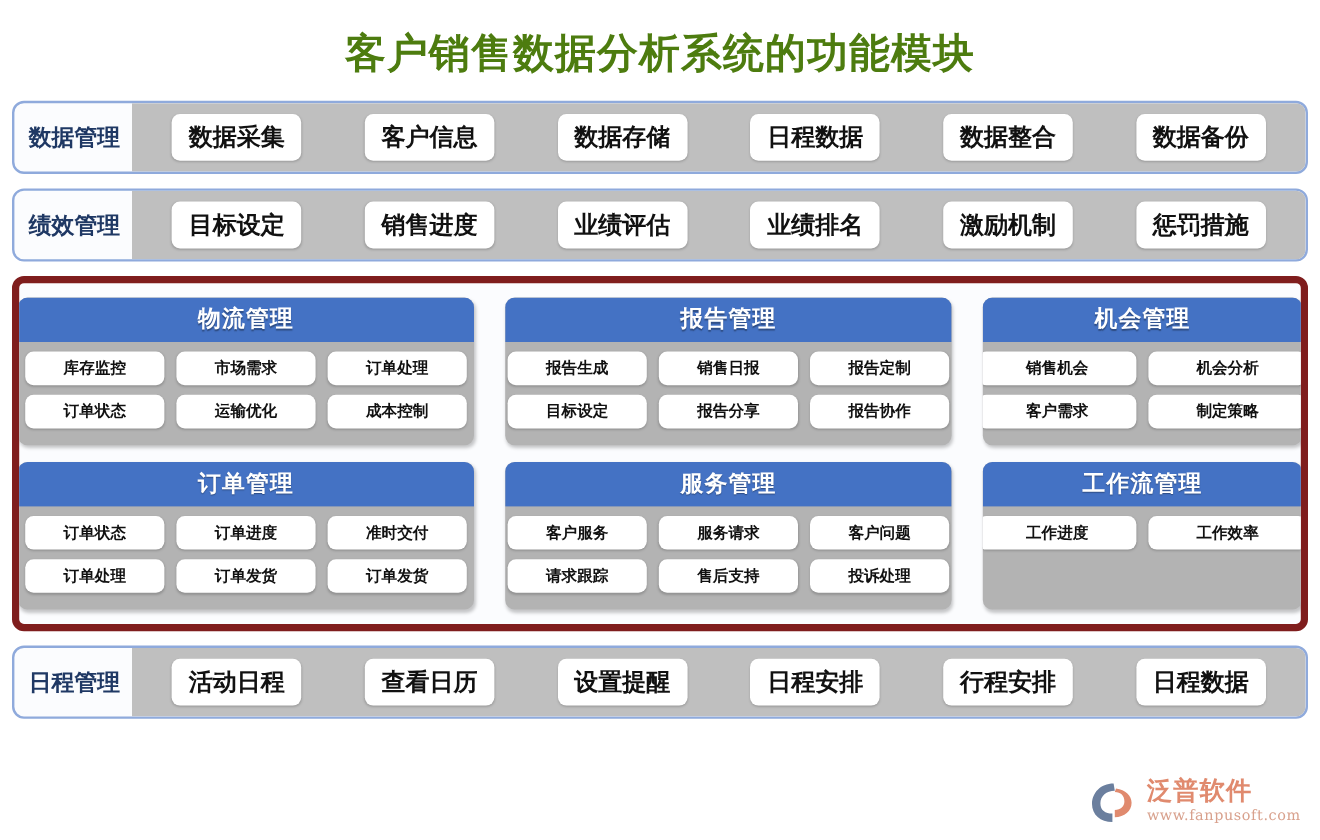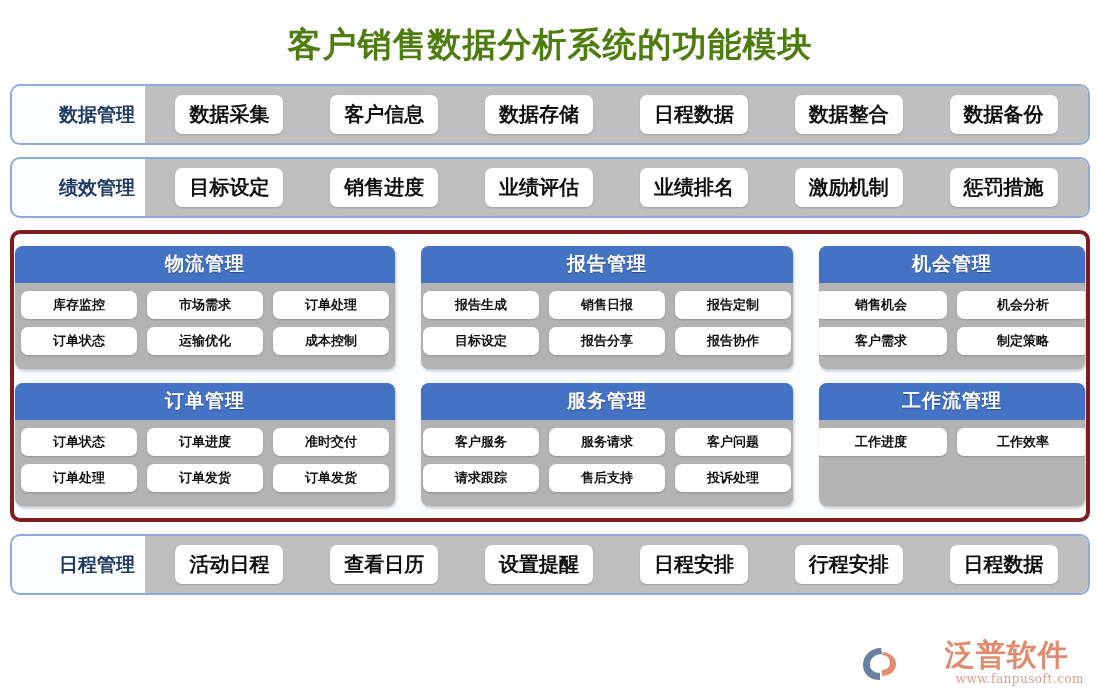--- a/index.html
+++ b/index.html
@@ -35,21 +35,20 @@
     overflow:hidden;
   }
   .band-label{
     flex:0 0 auto;
     display:flex;align-items:center;justify-content:center;
     color:#1f3864;
     font-size:19px;font-weight:bold;
     font-family:"DejaVu Serif","Liberation Serif",serif;
     padding:0 10px 0 12px;
     white-space:nowrap;
-    margin-left:35px;
   }
   .band-strip{
     flex:1 1 auto;
     background:#bfbfbf;
     display:flex;
     align-items:center;
     justify-content:space-around;
     padding:9px 10px;
     gap:6px;
     box-sizing:border-box;
@@ -63,21 +62,21 @@
     font-family:"DejaVu Serif","Liberation Serif",serif;
     padding:6px 14px;
     white-space:nowrap;
     box-shadow:0 1px 2px rgba(0,0,0,.18);
     text-align:center;
   }
 
   
   .middle{
     margin:0 10px 12px 10px;
-    border:4px solid #7f1d1d;
+    border:6px solid #7f1d1d;
     border-radius:10px;
     background:#fbfcfe;
     box-sizing:border-box;
     padding:12px 14px 12px 14px;
     position:relative;
     overflow:hidden;
   }
   .grid{
     display:grid;
     grid-template-columns:380px 372px 266px;
@@ -123,31 +122,29 @@
   
   .footer{
     position:absolute;
     right:16px;bottom:12px;
     display:flex;align-items:center;gap:8px;
   }
   .logo-mark{width:40px;height:36px;flex:0 0 auto;}
   .logo-text-wrap{display:flex;flex-direction:column;align-items:flex-start;}
   .logo-cn{
     color:#e08a6e;
-    font-size:30px;font-weight:bold;line-height:1;
+    font-size:21px;font-weight:bold;line-height:1;
     font-family:"DejaVu Sans","Liberation Sans",sans-serif;
     letter-spacing:1px;
-    margin-left:36px;
   }
   .logo-url{
     color:#d8a08c;
     font-size:12px;line-height:1.5;
     letter-spacing:.5px;
     font-family:"DejaVu Serif","Liberation Serif",serif;
-    margin-left:47px;
   }
 </style>
 </head>
 <body>
 
 <h1 class="page-title">客户销售数据分析系统的功能模块</h1>
 
 <div class="band">
   <div class="band-label">数据管理</div>
   <div class="band-strip">

